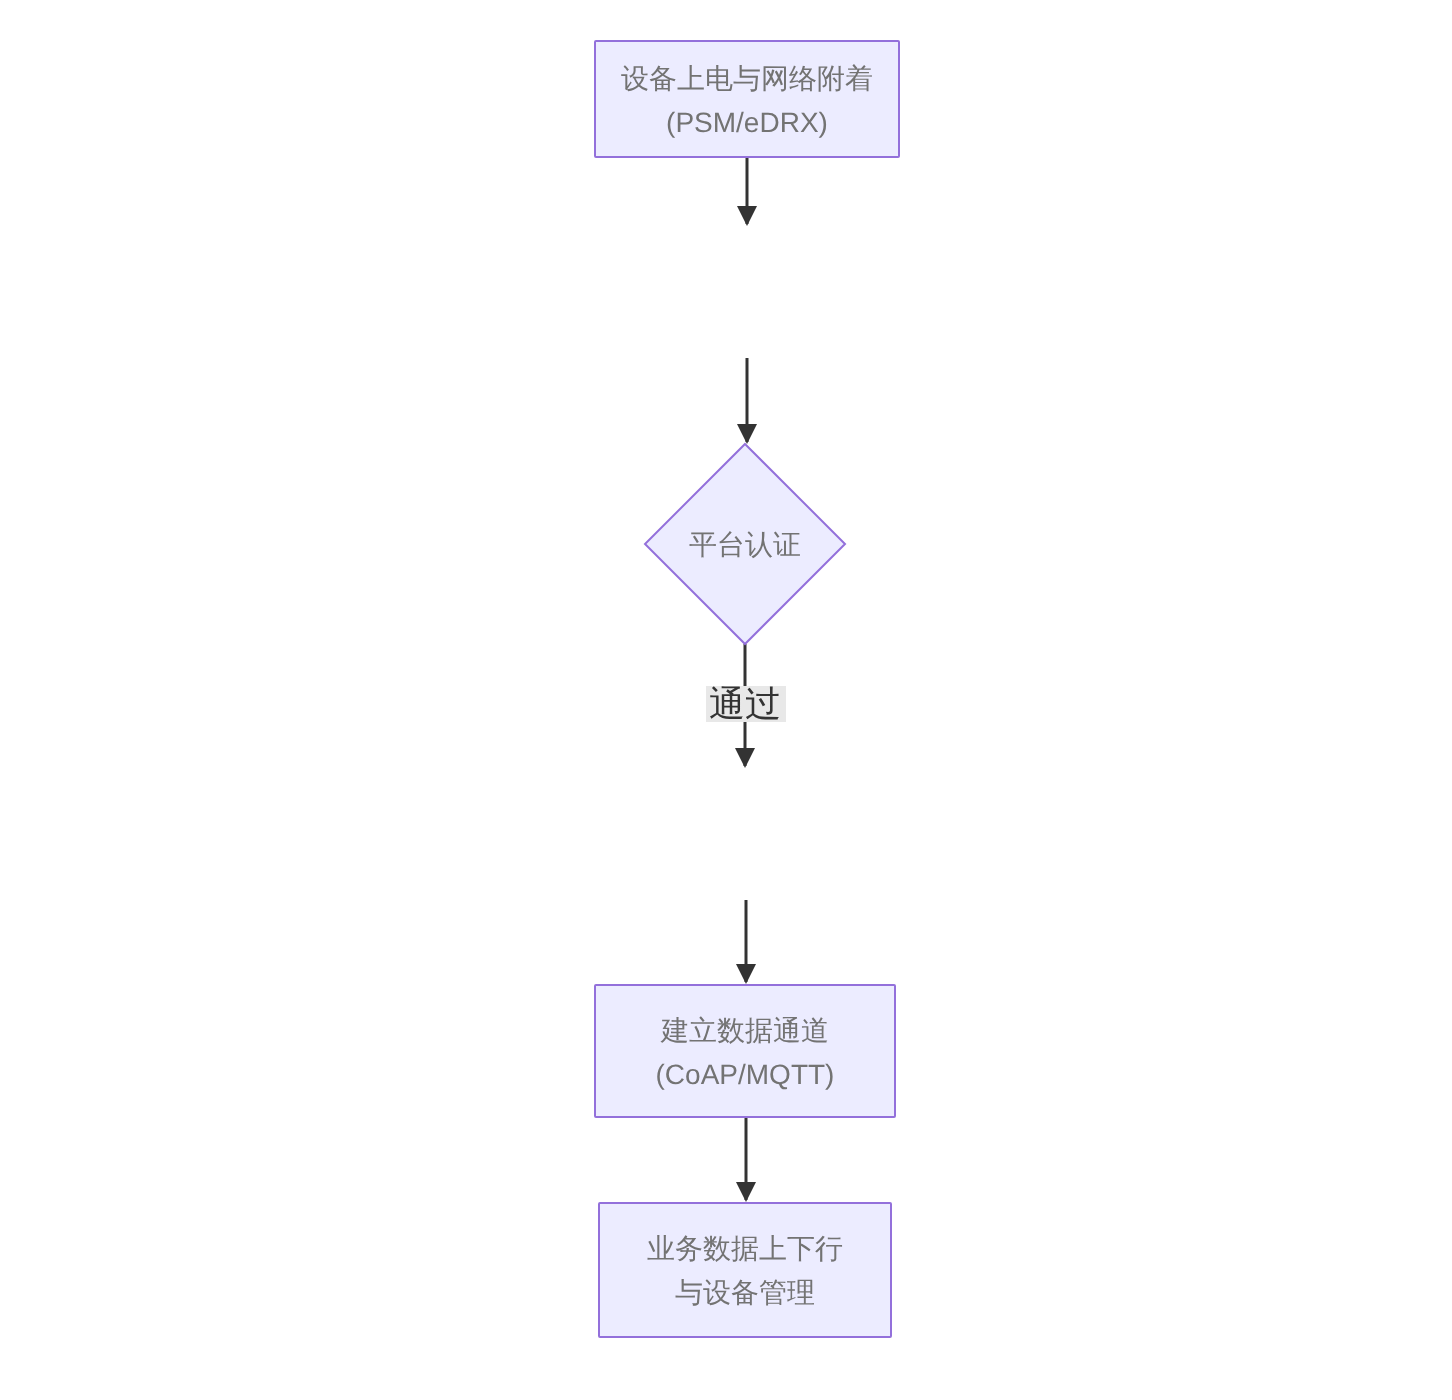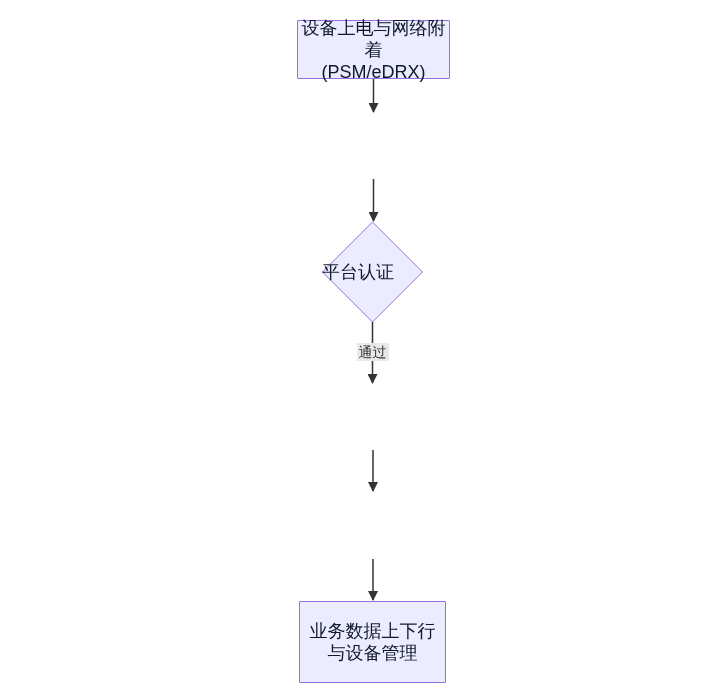--- a/index.html
+++ b/index.html
@@ -28,41 +28,41 @@
     box-sizing: border-box;
     background: #ECECFF;
     border: 1px solid #9370DB;
     border-radius: 1px;
     display: flex;
     align-items: center;
     justify-content: center;
     text-align: center;
   }
   .node-label {
-    font-size: 18px;
+    font-size: 14px;
     line-height: 22px;
     white-space: pre-line;
-    color: #0f172a;
+    color: #737373;
   }
   .diamond-label-wrap {
     position: absolute;
     z-index: 2;
     display: flex;
     align-items: center;
-    justify-content: flex-start;
+    justify-content: center;
     text-align: center;
     background: transparent;
     pointer-events: none;
   }
   .edge-label {
     position: absolute;
     z-index: 3;
     transform: translate(-50%, -50%);
     background: #E8E8E8;
-    font-size: 14px;
+    font-size: 18px;
     line-height: 18px;
     padding: 0 2px;
     color: #333333;
   }
   .diamond-shape {
     fill: #ECECFF;
     stroke: #9370DB;
     stroke-width: 1;
   }
   .arrow-line {
@@ -98,19 +98,23 @@
   </div>
 
 
   <div class="diamond-label-wrap" style="left:322px; top:222px; width:101px; height:100px;">
     <span class="node-label">平台认证</span>
   </div>
 
   <div class="edge-label" style="left:372.5px; top:352px;">通过</div>
 
 
+  <div class="flow-node" style="left:297px; top:492px; width:151px; height:67px;">
+    <span class="node-label">建立数据通道
+(CoAP/MQTT)</span>
+  </div>
 
-  <div class="flow-node" style="left:299px; top:601px; width:147px; height:82px;align-items:center;">
+  <div class="flow-node" style="left:299px; top:601px; width:147px; height:68px;align-items:center;">
     <span class="node-label">业务数据上下行
 与设备管理</span>
   </div>
 
 </div>
 
 </body></html>

